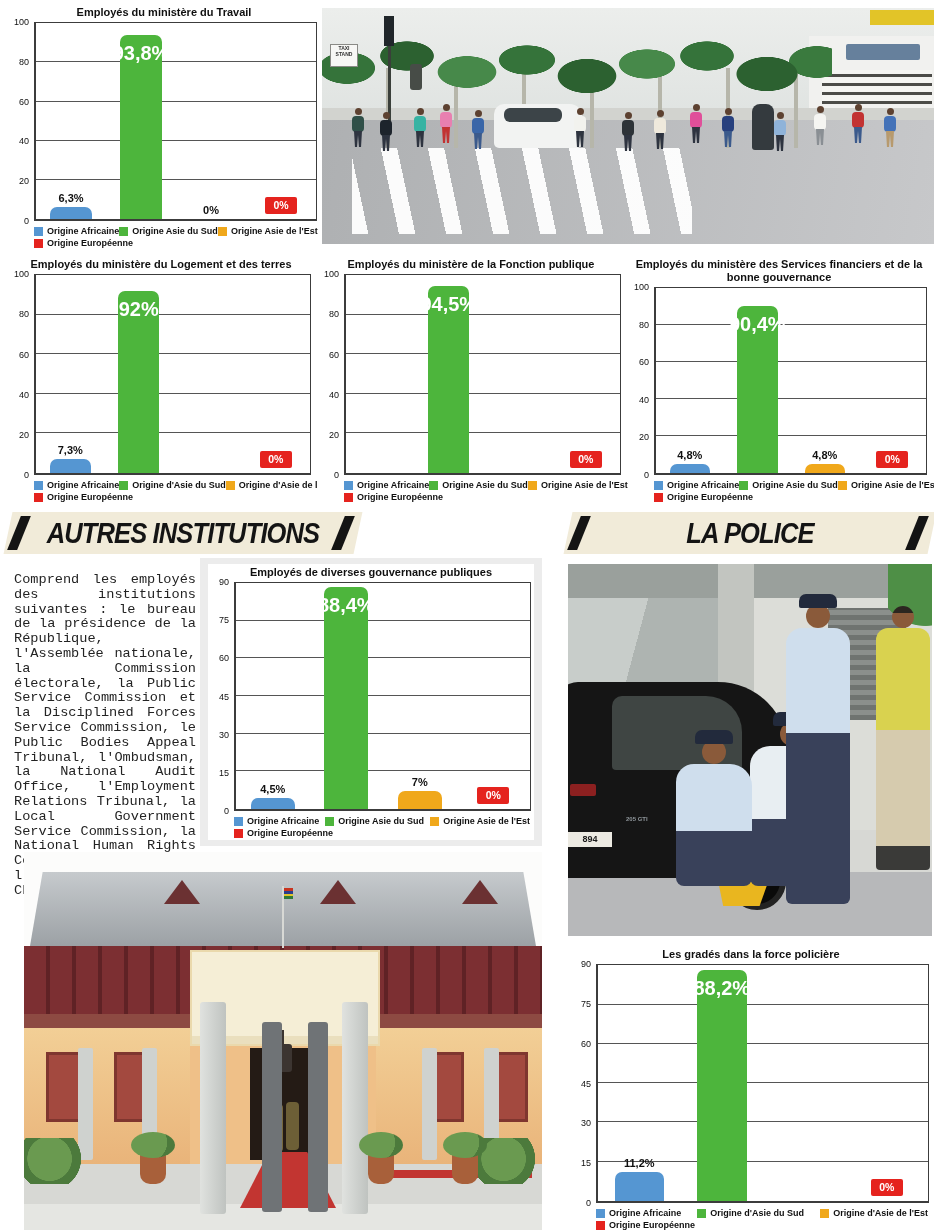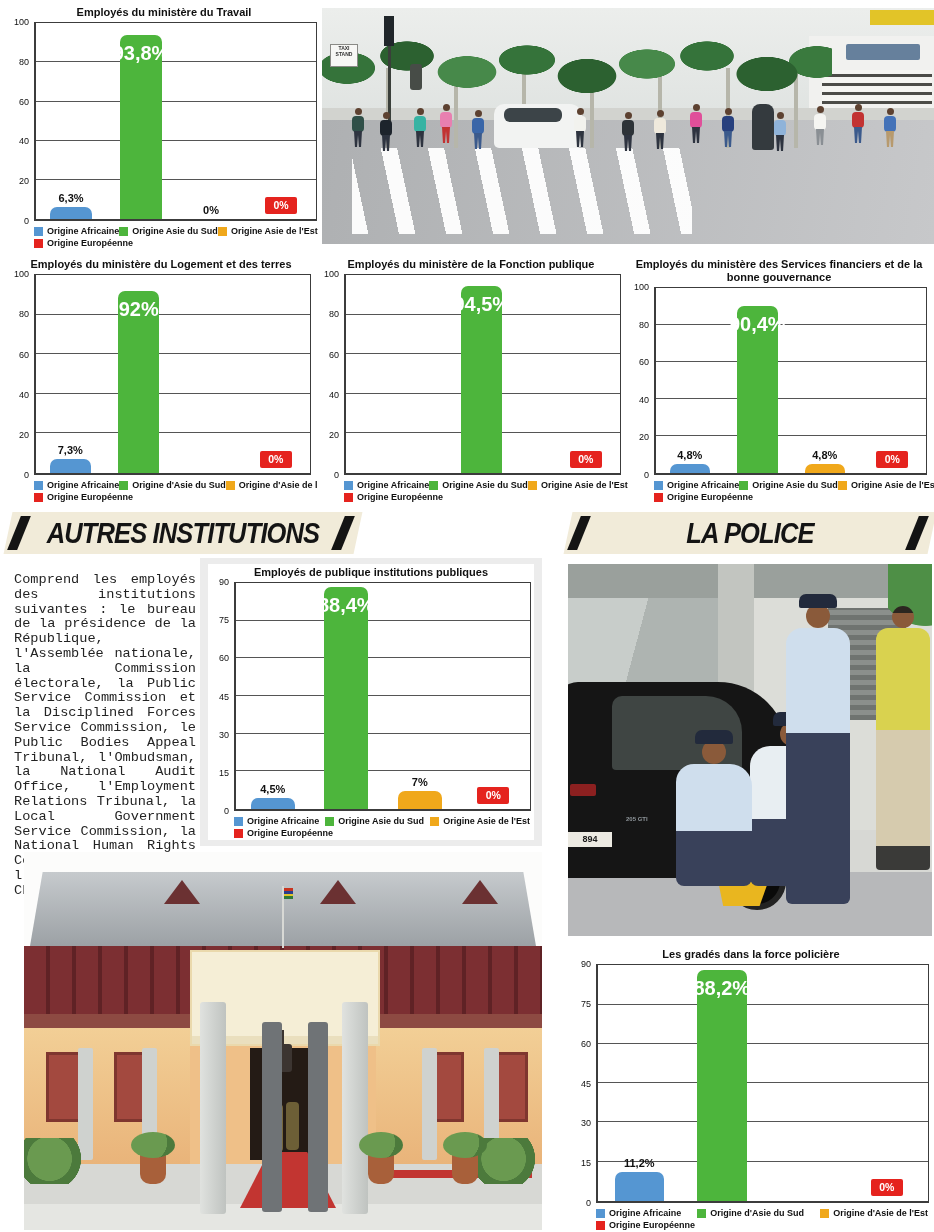--- a/index.html
+++ b/index.html
@@ -310,21 +310,21 @@
           <div class="ytick" style="bottom: 40%;">40</div>
           <div class="ytick" style="bottom: 60%;">60</div>
           <div class="ytick" style="bottom: 80%;">80</div>
           <div class="ytick" style="bottom: 100%;">100</div>
         </div>
       <div class="plot">
           <div class="gridline" style="bottom: 20%;"></div>
           <div class="gridline" style="bottom: 40%;"></div>
           <div class="gridline" style="bottom: 60%;"></div>
           <div class="gridline" style="bottom: 80%;"></div>
-          <div class="slot" style="left: 25%; margin-left: 33px;">
+          <div class="slot" style="left: 25%;">
             <div class="bar" style="height: 94.5%; background: rgb(77, 181, 60);"></div>
             <div class="vin" style="top: calc(5.5% + 7px);">94,5%</div>
           </div>
           <div class="slot" style="left: 75%;">
             <div class="zbox" style="background: rgb(229, 35, 30);">0%</div>
           </div>
         </div>
     </div>
     <div class="legend">
         <div class="lrow">
@@ -418,21 +418,21 @@
     <div class="band-bg"></div>
     <div class="band-slash left"></div>
     <div class="band-text">AUTRES INSTITUTIONS</div>
     <div class="band-slash right"></div>
   </div>
 
   <div id="text-block">Comprend les employés des institutions suivantes : le bureau de la présidence de la République, l'Assemblée nationale, la Commission électorale, la Public Service Commission et la Disciplined Forces Service Commission, le Public Bodies Appeal Tribunal, l'Ombudsman, la National Audit Office, l'Employment Relations Tribunal, la Local Government Service Commission, la National Human Rights Commission et l'Ombudsperson for Children.</div>
 
   <div id="panel-divers"></div>
   <div class="chart" id="chart4">
-    <div class="chart-title">Employés de publique institutions publiques</div>
+    <div class="chart-title">Employés de diverses gouvernance publiques</div>
     <div class="chart-body">
       <div class="yaxis">
           <div class="ytick" style="bottom: 0%;">0</div>
           <div class="ytick" style="bottom: 16.6667%;">15</div>
           <div class="ytick" style="bottom: 33.3333%;">30</div>
           <div class="ytick" style="bottom: 50%;">45</div>
           <div class="ytick" style="bottom: 66.6667%;">60</div>
           <div class="ytick" style="bottom: 83.3333%;">75</div>
           <div class="ytick" style="bottom: 100%;">90</div>
         </div>

